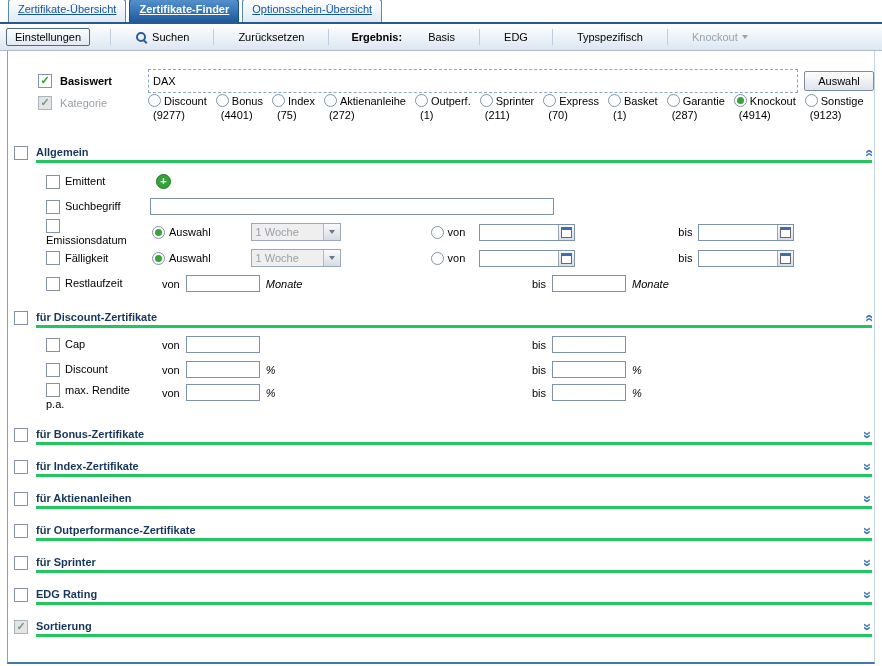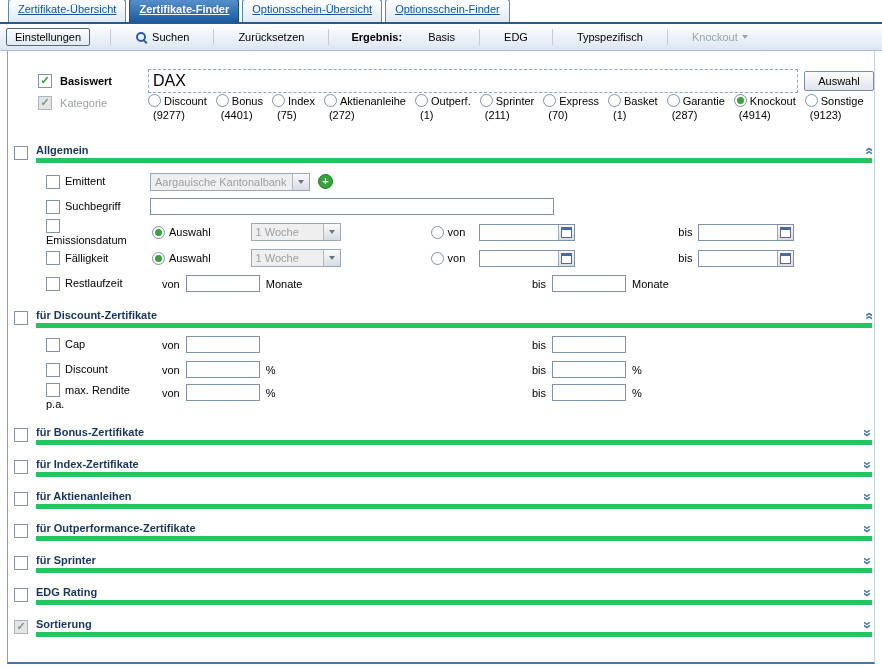--- a/index.html
+++ b/index.html
@@ -49,65 +49,64 @@
   .calbtn{width:15px;border-left:1px solid #9aa8b8;background:linear-gradient(#f8f8f8,#d8dee6);display:flex;align-items:center;justify-content:center;cursor:pointer;}
   .cal{width:9px;height:9px;border:1px solid #667;background:#fff;position:relative;}
   .cal::before{content:"";position:absolute;top:0;left:0;right:0;height:2px;background:#3a6cb0;}
   .plus{width:13px;height:13px;border-radius:50%;background:#35a33a;border:1px solid #1f7a1f;color:#fff;display:inline-flex;align-items:center;justify-content:center;font-weight:bold;font-size:11px;line-height:1;cursor:pointer;flex:none;}
   .plus::before{content:"+";margin-top:-1px;}
 
   
   .bw-row{display:flex;align-items:center;padding:0 0 0 30px;height:26px;margin-top:9px;}
   .bw-cell{width:110px;flex:none;}
   .bw-cell .ftext{font-weight:bold;margin-left:5px;vertical-align:middle;}
-  .bw-input{flex:1;border:1px dashed #8aa6c8;height:24px;box-sizing:border-box;font-size:16px;font-family:inherit;padding:0 4px;outline:none;background:#fff;}
+  .bw-input{flex:1;border:1px dashed #8aa6c8;height:24px;box-sizing:border-box;font-size:11px;font-family:inherit;padding:0 4px;outline:none;background:#fff;}
   .bw-btn{margin-left:6px;margin-right:0;width:70px;height:20px;border:1px solid #7a8ea0;border-radius:2px;background:linear-gradient(#fdfdfd,#dfe5ec);font:inherit;cursor:pointer;flex:none;}
 
   
   .kat-row{display:flex;align-items:flex-start;padding-left:30px;margin-top:0;height:34px;}
   .kat-cell{width:110px;flex:none;padding-top:2px;}
   .kat-cell .ftext{color:#9aa0a6;margin-left:5px;vertical-align:middle;}
   .kat-opts{display:flex;gap:9px;flex:1;}
   .kat-opt{cursor:pointer;}
   .kat-top{display:flex;align-items:center;gap:3px;white-space:nowrap;}
   .kat-count{padding-left:5px;margin-top:2px;white-space:nowrap;}
 
   
   .shead{display:flex;align-items:flex-end;padding-left:6px;height:23px;margin-top:9px;}
   .shead.first{margin-top:12px;}
   .shead .cb{margin-bottom:3px;}
-  .shead-inner{flex:1;margin-left:8px;margin-right:2px;border-bottom:5px solid #22c55e;display:flex;justify-content:space-between;align-items:flex-end;padding-bottom:2px;}
+  .shead-inner{flex:1;margin-left:8px;margin-right:2px;border-bottom:3px solid #22c55e;display:flex;justify-content:space-between;align-items:flex-end;padding-bottom:2px;}
   .stitle{font-weight:bold;color:#17365d;}
   .chev{color:#3b74b5;font-size:14px;font-weight:bold;display:inline-block;line-height:10px;cursor:pointer;}
   .chev.up::before{content:"»";display:inline-block;transform:rotate(-90deg);}
   .chev.down::before{content:"»";display:inline-block;transform:rotate(90deg);}
 
   
   .frow{display:flex;align-items:center;padding-left:38px;height:25px;}
   .frow.h26{height:26px;}
   .frow.tall{height:auto;min-height:30px;align-items:flex-start;padding-top:1px;}
   .fcell{width:96px;flex:none;margin-right:6px;}
   .fcell .cb{margin-right:5px;}
   .ftext{vertical-align:middle;}
   .fctrl{display:flex;align-items:center;flex:1;}
   .rlabel{margin-left:4px;vertical-align:middle;}
   .vb-left{display:flex;align-items:center;width:380px;flex:none;}
-  .ml2{margin-left:2px;} .ml4{margin-left:4px;} .ml6{margin-left:6px;} .ml8{margin-left:8px;}
+  .ml2{margin-left:2px;} .ml4{margin-left:4px;} .ml6{margin-left:6px;font-style:italic;} .ml8{margin-left:8px;}
   .ml14{margin-left:14px;} .ml40{margin-left:40px;} .ml90{margin-left:90px;} .ml103{margin-left:103px;}
 </style>
 </head>
 <body>
 
 <div class="app">
 
   <div class="tabbar">
     <div class="tab">Zertifikate-Übersicht</div>
     <div class="tab active">Zertifikate-Finder</div>
     <div class="tab">Optionsschein-Übersicht</div>
-    <div class="tab">Optionsschein-Finder</div>
   </div>
 
   <div class="toolbar">
     <button class="tb-btn">Einstellungen</button>
     <span class="sep"></span>
     <span class="tb-item">
       <span class="icon-search"></span>
       <span>Suchen</span>
     </span>
     <span class="sep"></span>
@@ -227,26 +226,20 @@
       <span class="cb"></span>
       <div class="shead-inner">
         <span class="stitle">Allgemein</span>
         <span class="chev up"></span>
       </div>
     </div>
 
     <div class="frow" style="margin-top:6px;">
       <span class="fcell"><span class="cb"></span><span class="ftext">Emittent</span></span>
       <div class="fctrl">
-        <span class="select w160 ml2">
-          <span class="stext">Aargauische Kantonalbank</span>
-          <span class="sbtn">
-              <span class="tri"></span>
-            </span>
-        </span>
         <span class="plus ml8"></span>
       </div>
     </div>
 
 
     <div class="frow">
       <span class="fcell"><span class="cb"></span><span class="ftext">Suchbegriff</span></span>
       <div class="fctrl">
           <input type="text" class="tinput w404 ml2" style="">
         </div>

